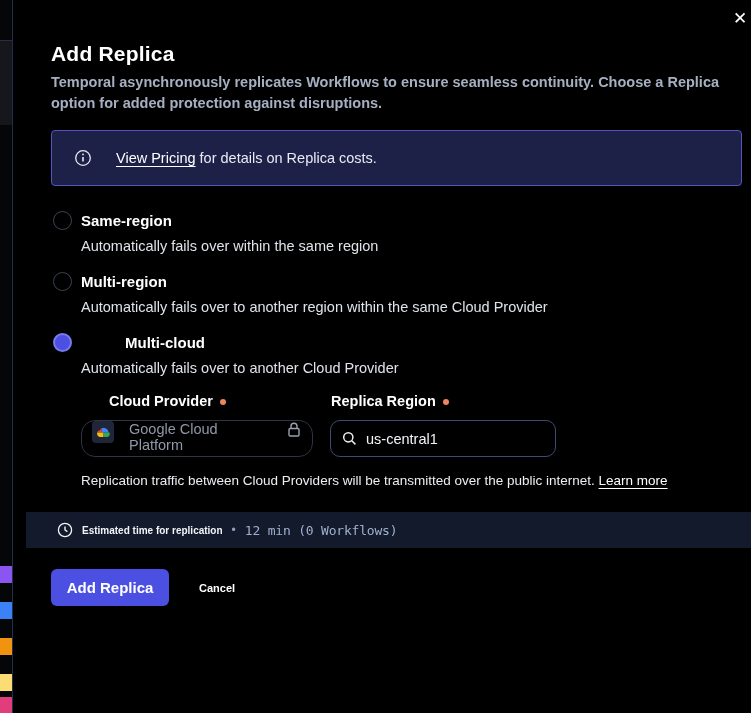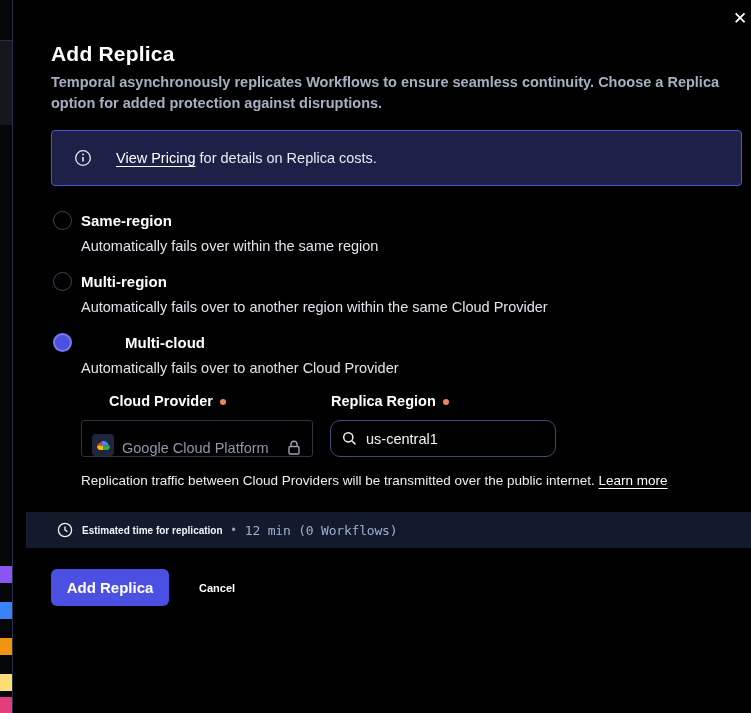--- a/index.html
+++ b/index.html
@@ -32,21 +32,21 @@
     border:1.5px solid #3b4355;background:transparent;cursor:pointer;}
   .radio.selected{border:2px solid #767bee;background:var(--accent,#4c50e2);}
   .opt-label{position:absolute;left:68px;font-size:15px;font-weight:700;color:#fff;line-height:19px;cursor:pointer;}
   .opt-desc{position:absolute;left:68px;font-size:14.5px;color:#dfe3ea;line-height:19px;}
 
   .field-label{position:absolute;top:393px;font-size:14.5px;font-weight:700;color:#fff;}
   .req-dot{display:inline-block;width:6px;height:6px;border-radius:50%;
     background:var(--required-dot,#ec8662);margin-left:7px;vertical-align:middle;}
 
   .cp-field{position:absolute;left:68px;top:420px;width:232px;height:37px;border:1px solid #2e3444;
-    border-radius:3px;display:flex;align-items:flex-end;gap:8px;padding:0 10px;color:#9098a8;}
+    border-radius:14px;display:flex;align-items:flex-start;gap:15px;padding:0 10px;color:#9098a8;}
   .gcp-chip{width:22px;height:22px;border-radius:4px;background:#20263a;display:flex;
     align-items:center;justify-content:center;flex:none;}
   .cp-field .val{font-size:14.5px;color:#9098a8;flex:1;}
   .rr-field{position:absolute;left:317px;top:420px;width:226px;height:37px;border:1px solid #3d4c77;
     border-radius:10px;display:flex;align-items:center;gap:9px;padding:15px 11px;cursor:text;}
   .rr-field .val{font-size:14.5px;color:#f2f4f8;}
 
   .note{position:absolute;left:68px;top:473px;font-size:13.5px;color:#eceef3;}
 
   .estimate-banner{position:absolute;left:13px;top:512px;width:738px;height:36px;

